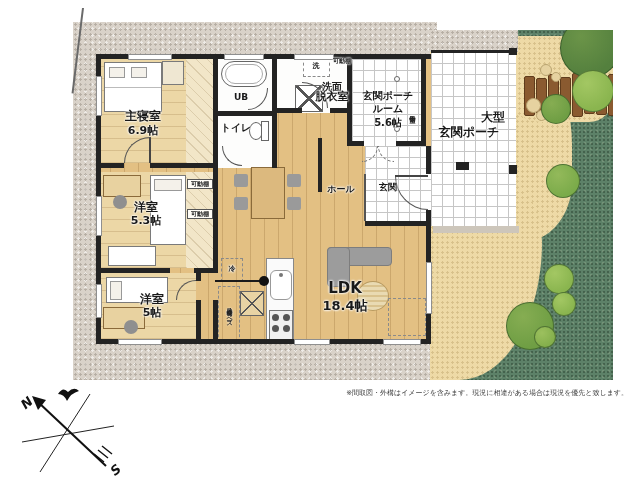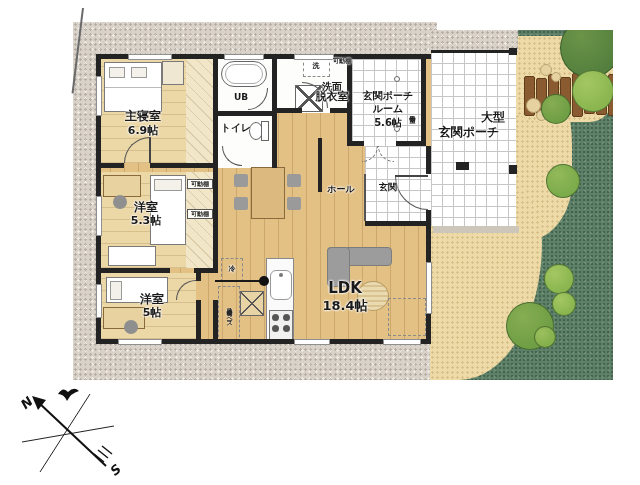--- a/index.html
+++ b/index.html
@@ -233,14 +233,15 @@
     <line x1="92" y1="82" x2="24" y2="18" stroke="#111" stroke-width="2"></line>
     <polygon points="18,12 32,16 24,26" fill="#111"></polygon>
     <line x1="80" y1="70" x2="90" y2="78" stroke="#111" stroke-width="1.5"></line>
     <line x1="84" y1="66" x2="94" y2="74" stroke="#111" stroke-width="1.5"></line>
     <line x1="88" y1="62" x2="98" y2="70" stroke="#111" stroke-width="1.5"></line>
     <path d="M44,10 Q49,2 54,8 Q60,2 65,7 Q57,9 53,17 Q50,10 44,10 Z" fill="#111"></path>
     <text x="8" y="24" font-size="13" font-weight="bold" font-style="italic" fill="#111" transform="rotate(-40 12 20)">N</text>
     <text x="98" y="92" font-size="13" font-weight="bold" font-style="italic" fill="#111" transform="rotate(-40 100 88)">S</text>
   </svg>
 
+  <div class="disc">※間取図・外構はイメージを含みます。現況に相違がある場合は現況を優先と致します。</div>
 
 </div>
 
 </body></html>

